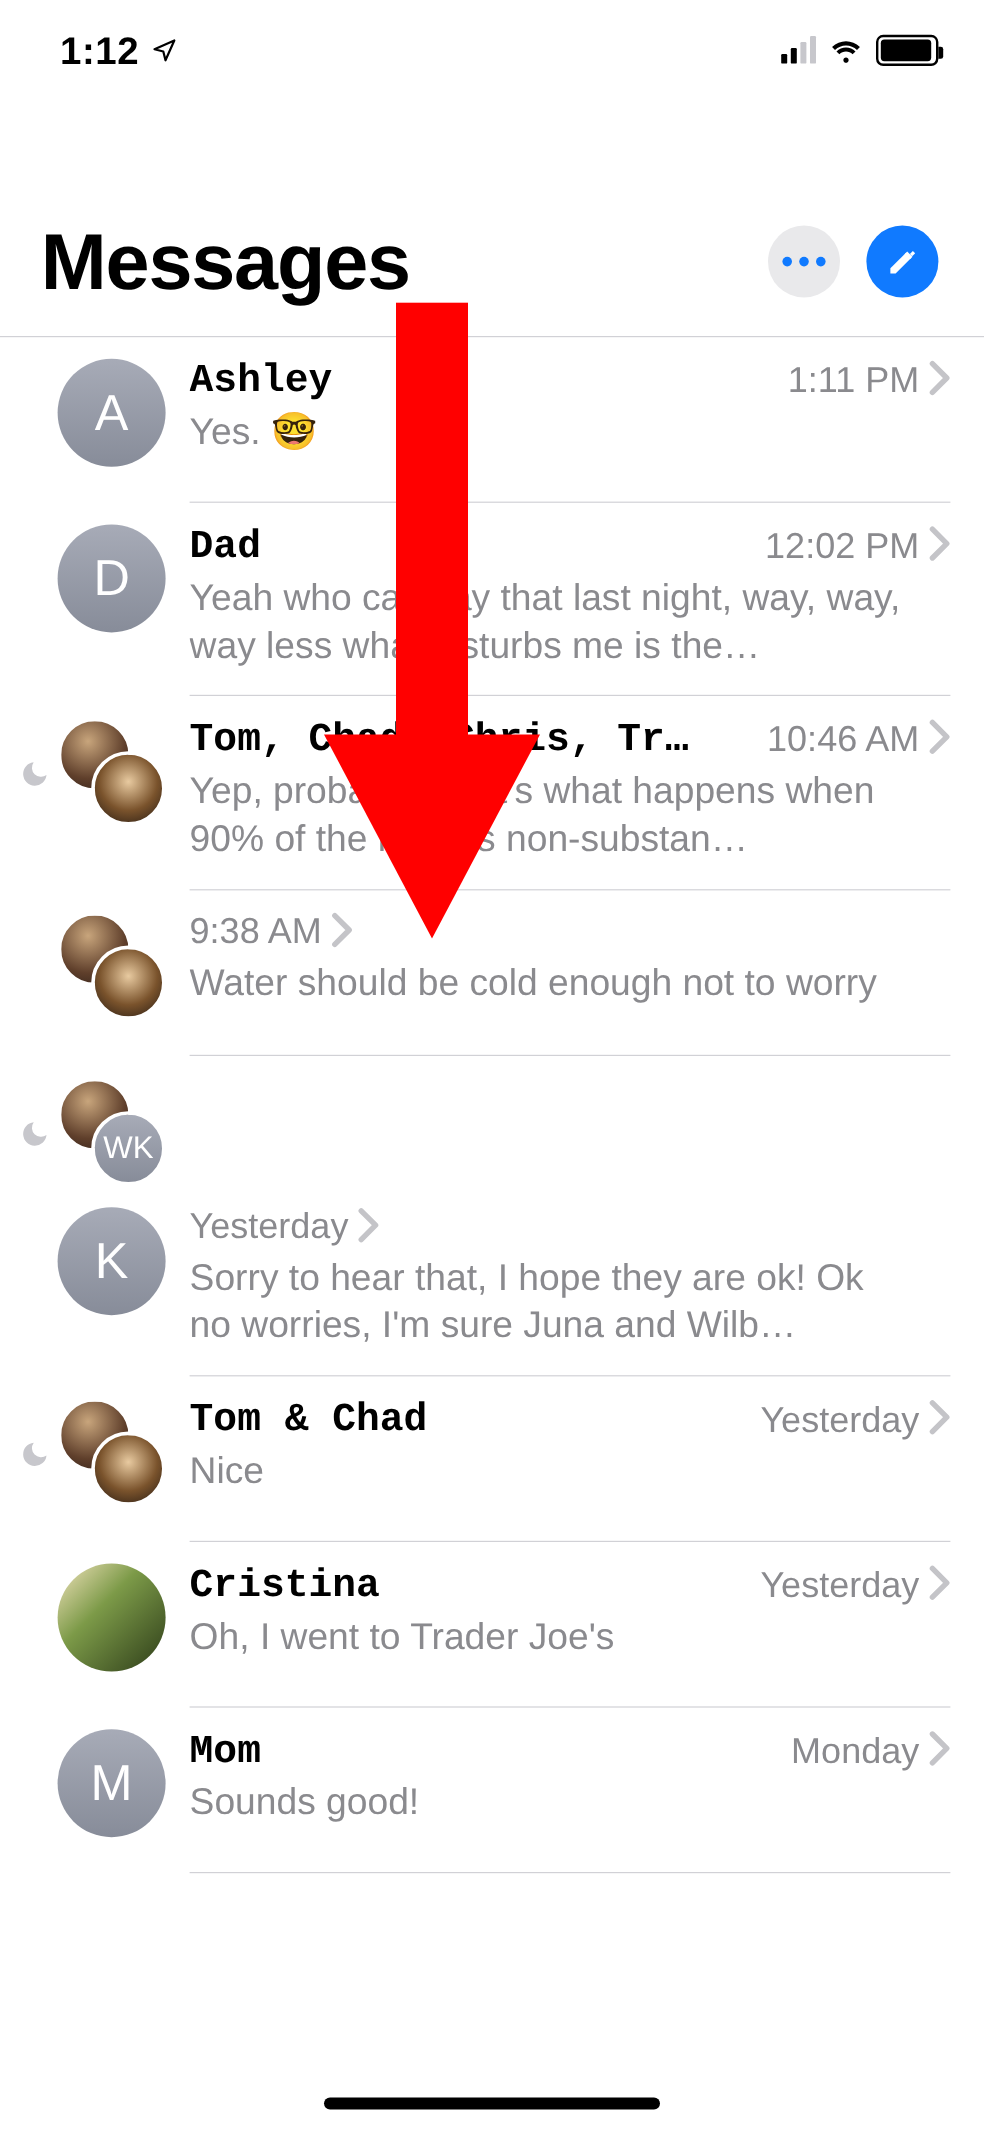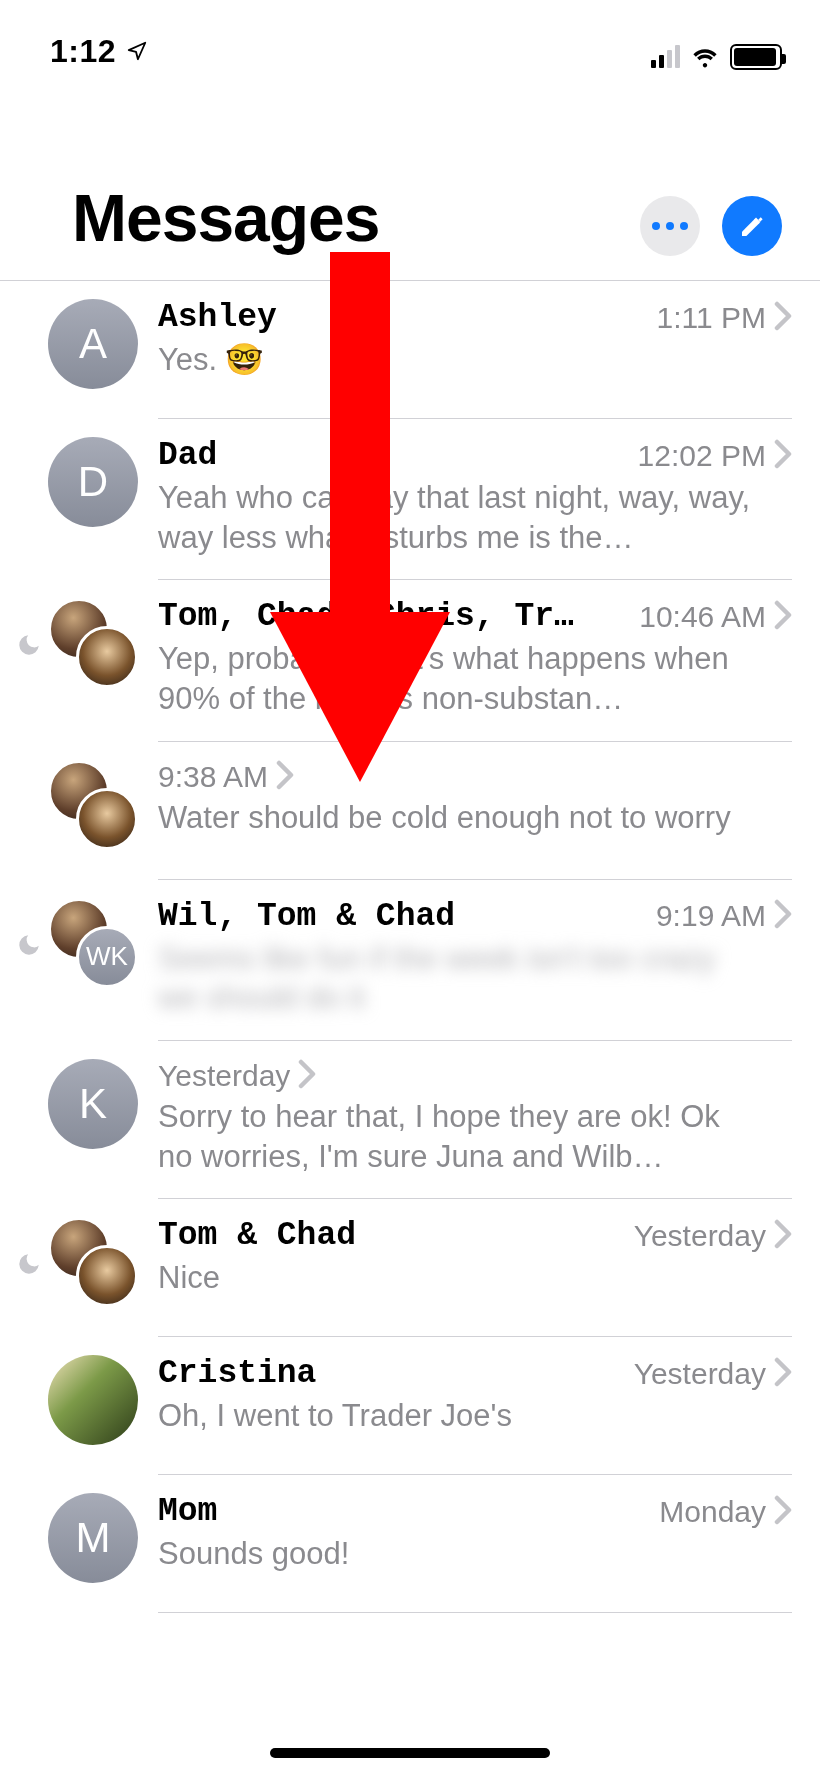--- a/index.html
+++ b/index.html
@@ -1,33 +1,33 @@
 <!DOCTYPE html>
 <html><head>
 <meta charset="utf-8">
 <style>
   * { margin:0; padding:0; box-sizing:border-box; font-family:-apple-system, "SF Pro Text", "Helvetica Neue", Arial, sans-serif; }
   html,body { width:820px; height:1776px; background:#fff; overflow:hidden; color:#000; }
-  .status-bar { display:flex; justify-content:space-between; align-items:flex-end; padding:14px 38px 0 50px; height:70px; font-size:32px; font-weight:600; letter-spacing:0.5px; }
+  .status-bar { display:flex; justify-content:space-between; align-items:center; padding:14px 38px 0 50px; height:70px; font-size:32px; font-weight:600; letter-spacing:0.5px; }
   .status-left { display:flex; align-items:center; gap:10px; }
   .status-right { display:flex; align-items:center; gap:10px; }
   .location-icon { transform:rotate(0deg); }
   .signal-bars { display:flex; align-items:flex-end; gap:3px; height:22px; }
   .signal-bars span { width:5px; background:#c7c7cc; border-radius:1px; display:block; }
   .signal-bars span.on { background:#000; }
   .signal-bars span:nth-child(1){height:8px;}
   .signal-bars span:nth-child(2){height:13px;}
   .signal-bars span:nth-child(3){height:18px;}
   .signal-bars span:nth-child(4){height:23px;}
   .wifi-icon svg { display:block; }
   .battery { position:relative; width:52px; height:26px; border:2.5px solid #000; border-radius:6px; display:flex; align-items:center; }
   .battery::after { content:""; position:absolute; right:-6px; top:8px; width:4px; height:10px; background:#000; border-radius:0 2px 2px 0; }
   .battery-fill { background:#000; height:18px; margin-left:2px; width:42px; border-radius:3px; }
 
-  .header { display:flex; align-items:flex-end; justify-content:space-between; padding:110px 38px 24px 72px; border-bottom:1px solid #d1d1d6; }
+  .header { display:flex; align-items:center; justify-content:space-between; padding:110px 38px 24px 34px; border-bottom:1px solid #d1d1d6; }
   .header h1 { font-size:66px; font-weight:700; letter-spacing:-1px; }
   .header-actions { display:flex; gap:22px; }
   .circle-btn { width:60px; height:60px; border-radius:50%; display:flex; align-items:center; justify-content:center; }
   .btn-more { background:#e9e9eb; }
   .btn-more .dots { display:flex; gap:6px; }
   .btn-more .dots span { width:8px; height:8px; border-radius:50%; background:#107aff; }
   .btn-compose { background:#107aff; }
   .btn-compose svg { display:block; }
 
   .list { }
@@ -202,32 +202,20 @@
         <span class="moon"><svg width="26" height="26" viewBox="0 0 24 24">
             <path d="M21 12.8A9 9 0 1111.2 3a7 7 0 009.8 9.8z" fill="#c7c7cc"></path>
           </svg></span>
       </div>
       <div class="avatar-wrap">
         <div class="avatar-group">
           <div class="avatar a1 photo1"></div>
           <div class="avatar a2 badge-wk">WK</div>
         </div>
       </div>
-      <div class="row-body">
-        <div class="row-top">
-          <div class="name">Wil, Tom &amp; Chad</div>
-          <div class="time-group">
-            <span class="time">9:19 AM</span>
-            <span class="chevron"><svg width="18" height="30" viewBox="0 0 12 20">
-                <path d="M2 2l8 8-8 8" stroke="#c4c4c8" stroke-width="3" fill="none" stroke-linecap="round" stroke-linejoin="round"></path>
-              </svg></span>
-          </div>
-        </div>
-        <div class="preview blurred">Seems like fun if the week isn't too crazy we should do it</div>
-      </div>
     </div>
     <div class="row">
       <div class="moon-slot"></div>
       <div class="avatar-wrap">
         <div class="avatar initial-K">K</div>
       </div>
       <div class="row-body">
         <div class="row-top">
           <div class="time-group">
             <span class="time">Yesterday</span>

